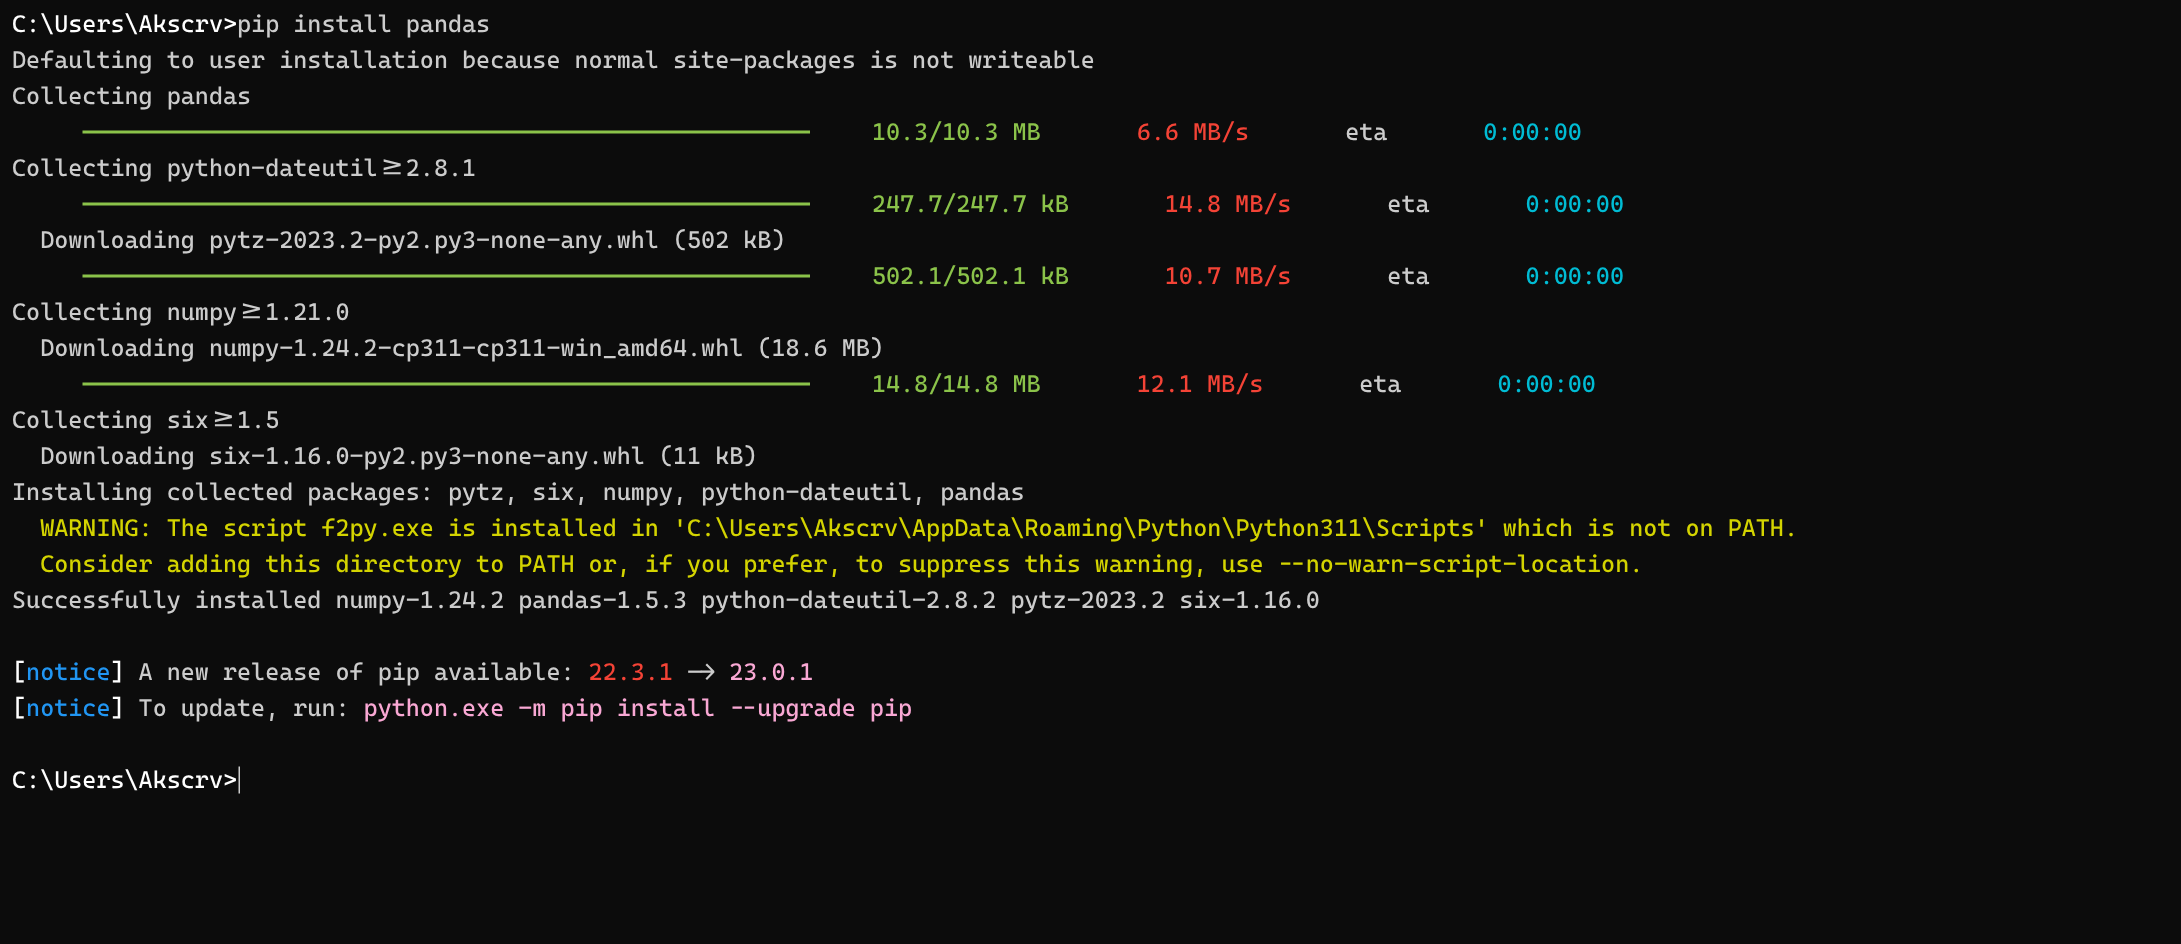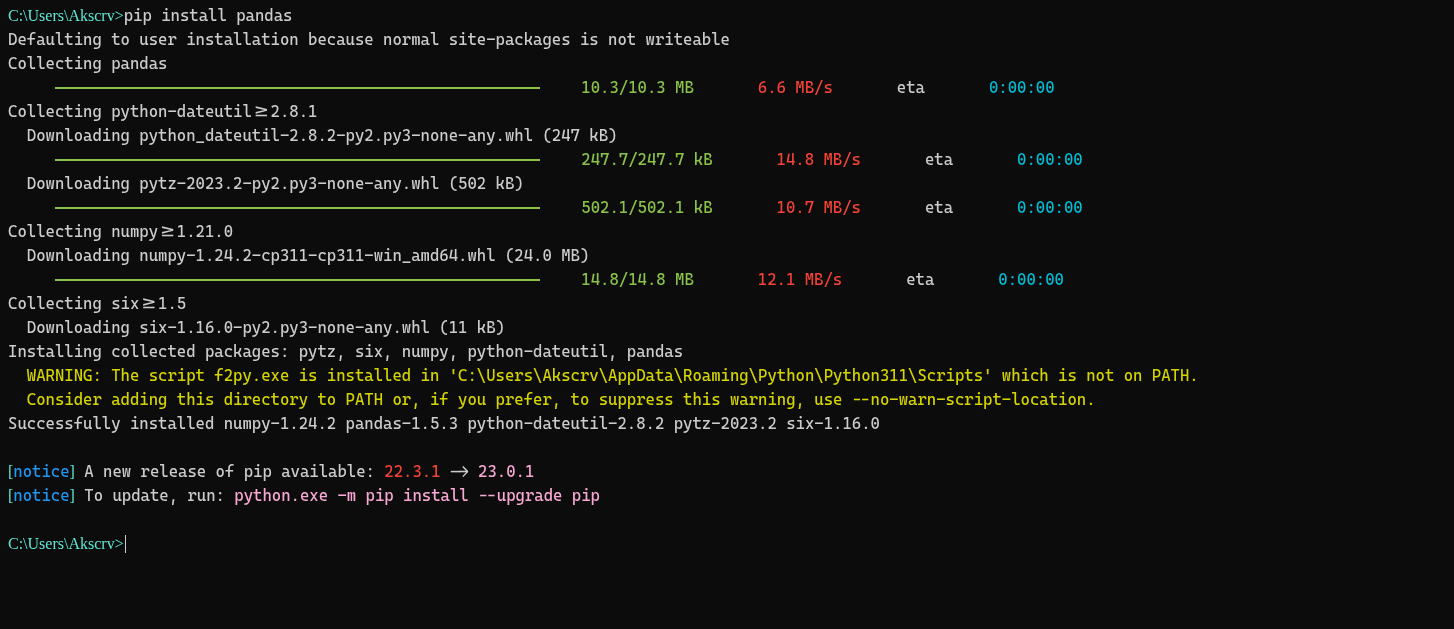--- a/index.html
+++ b/index.html
@@ -37,21 +37,21 @@
       width: 485px;
       margin-right: 1ch;
       flex-shrink: 0;
     }
     .green { color: #f9a8d4; }
     .lightgreen { color: #8bc34a; }
     .red { color: #f44336; }
     .cyan { color: #00bcd4; text-align: right; }
     .blue { color: #2196f3; }
     .yellow { color: #d4d400; }
-    .white { color: #5eead4; font-family: Liberation Serif, serif; }
+    .white { color: #ffffff; }
     .cursor {
       display: inline-block;
       width: 1px;
       height: 18px;
       background-color: #cccccc;
       vertical-align: text-bottom;
       margin-left: 1px;
     }
   </style>
 </head>
@@ -67,21 +67,20 @@
     <span class="lightgreen">10.3/10.3 MB</span>
       <span> </span>
     <span class="red">6.6 MB/s</span>
       <span> </span>
     <span>eta</span>
       <span> </span>
     <span class="cyan">0:00:00</span>
   </div>
 
   <div class="line">Collecting python-dateutil&gt;=2.8.1</div>
-  <div class="line indent">Downloading python_dateutil-2.8.2-py2.py3-none-any.whl (247 kB)</div>
   <div class="progress-line">
     <span class="progress-bar"></span>
     <span class="lightgreen">247.7/247.7 kB</span>
       <span> </span>
     <span class="red">14.8 MB/s</span>
       <span> </span>
     <span>eta</span>
       <span> </span>
     <span class="cyan">0:00:00</span>
   </div>
@@ -92,21 +91,21 @@
     <span class="lightgreen">502.1/502.1 kB</span>
       <span> </span>
     <span class="red">10.7 MB/s</span>
       <span> </span>
     <span>eta</span>
       <span> </span>
     <span class="cyan">0:00:00</span>
   </div>
 
   <div class="line">Collecting numpy&gt;=1.21.0</div>
-  <div class="line indent">Downloading numpy-1.24.2-cp311-cp311-win_amd64.whl (24.0 MB)</div>
+  <div class="line indent">Downloading numpy-1.24.2-cp311-cp311-win_amd64.whl (18.6 MB)</div>
   <div class="progress-line">
     <span class="progress-bar"></span>
     <span class="lightgreen">14.8/14.8 MB</span>
       <span> </span>
     <span class="red">12.1 MB/s</span>
       <span> </span>
     <span>eta</span>
       <span> </span>
     <span class="cyan">0:00:00</span>
   </div>

